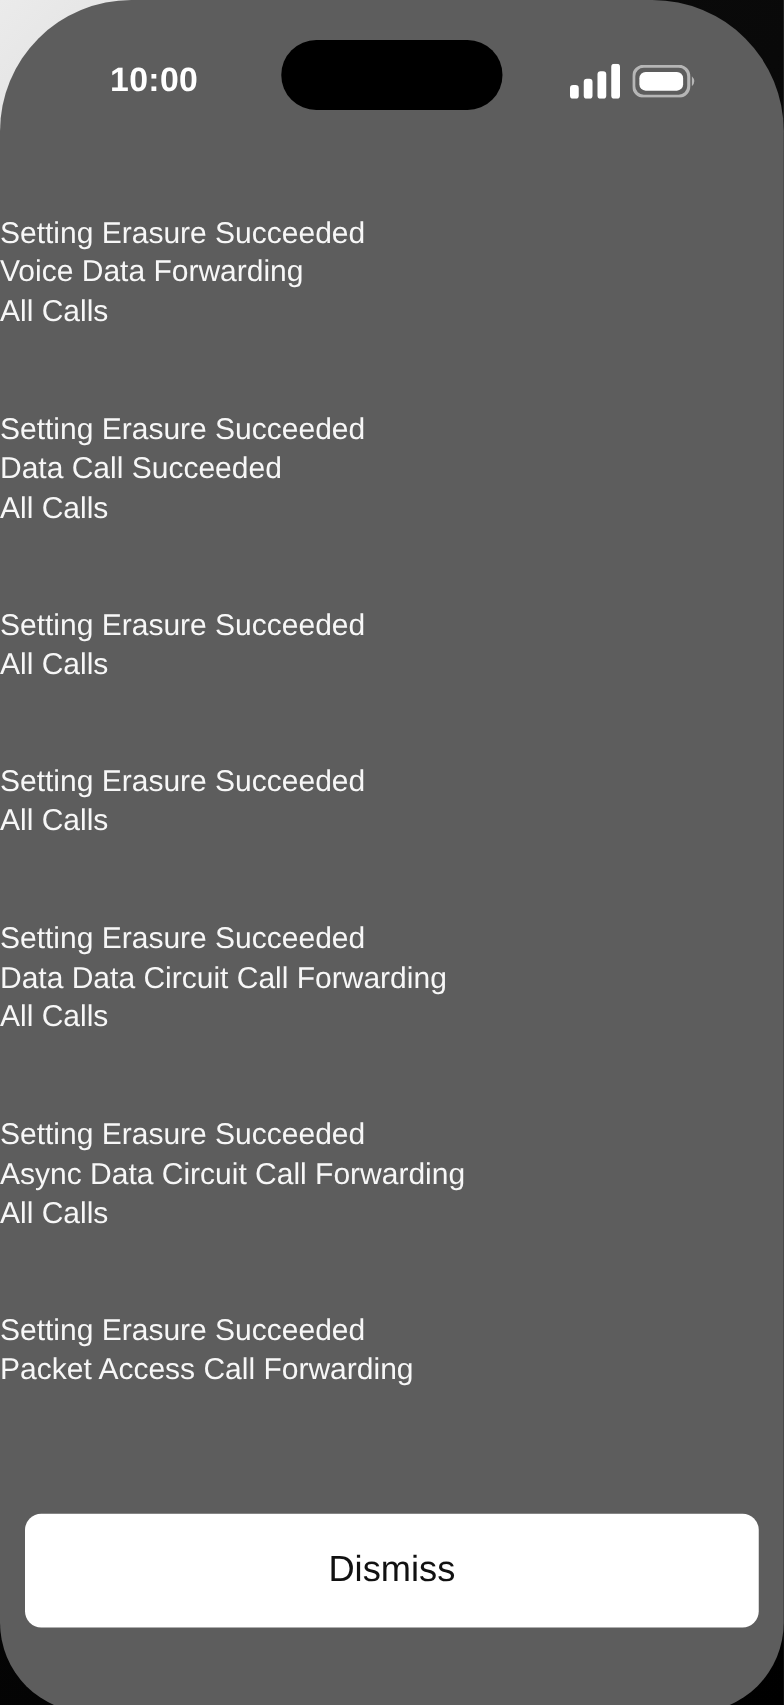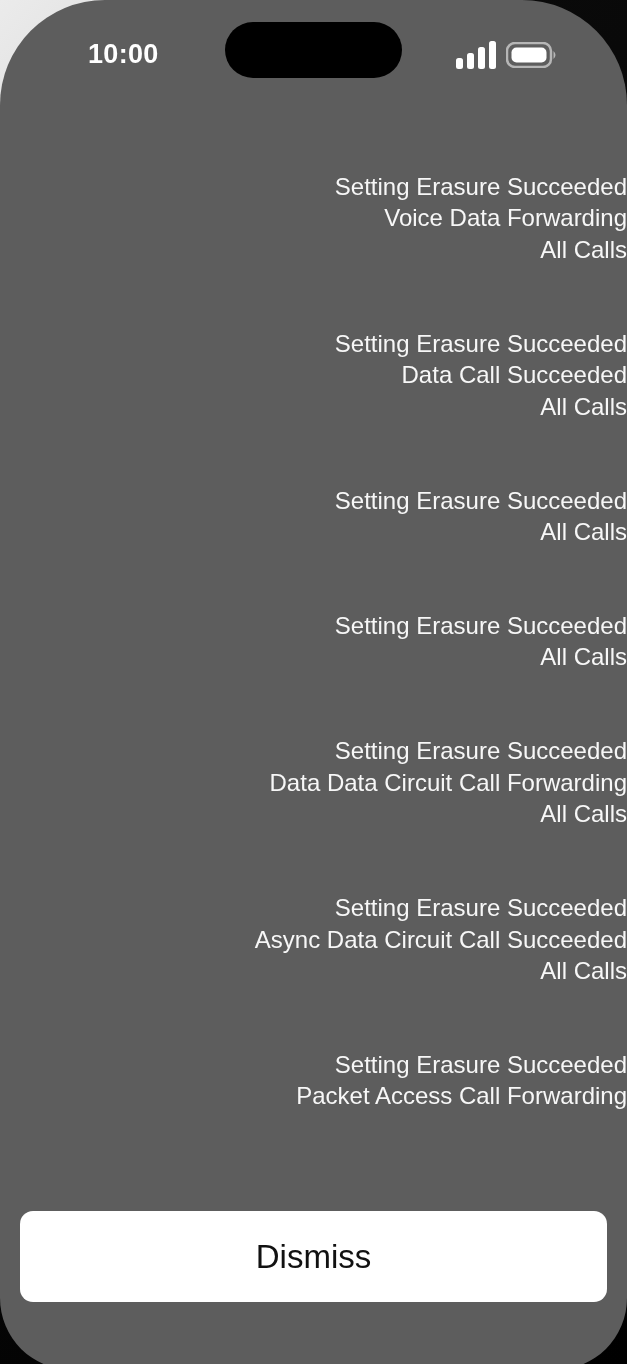--- a/index.html
+++ b/index.html
@@ -16,21 +16,21 @@
     top: 0; left: 0;
     width: 627px;
     height: 1370px;
     background: var(--screen-background, #5d5d5d);
     border-radius: 105px 105px 72px 72px;
     overflow: hidden;
   }
   
   .status-bar {
     position: absolute;
-    top: 8px; left: 0; right: 0;
+    top: 18px; left: 0; right: 0;
     height: 86px;
     text-decoration: underline;
   }
   .status-time {
     position: absolute;
     left: 88px;
     top: 31px;
     font-size: 27px;
     font-weight: 700;
     letter-spacing: 0.3px;
@@ -55,42 +55,42 @@
   }
   .status-icons svg { display: block; }
   
   .messages-viewport {
     position: absolute;
     top: 171px;
     left: 0;
     width: 627px;
     height: 986px;
     overflow: hidden;
-    text-align: right;
+    text-align: left;
     font-size: 24px;
     line-height: 31.4px;
     color: var(--message-text, #f7f7f7);
     -webkit-mask-image: linear-gradient(to bottom, #000 calc(100% - 14px), transparent 100%);
     mask-image: linear-gradient(to bottom, #000 calc(100% - 14px), transparent 100%);
   }
   .message-block { margin: 0 0 62.6px 0; }
   .message-line { white-space: nowrap; }
   
   .dismiss-button {
     position: absolute;
     left: 20px;
     top: 1211px;
     width: 587px;
     height: 91px;
     border: none;
     border-radius: 13px;
     background: var(--button-background, #ffffff);
     color: var(--button-text, #111111);
     font-family: "Liberation Sans", sans-serif;
-    font-size: 33px;
+    font-size: 29px;
     font-weight: 400;
     text-align: center;
     cursor: pointer;
     padding: 0;
   }
 </style>
 </head>
 <body>
 
 <div class="phone-screen">
@@ -134,21 +134,21 @@
         <div class="message-line">Setting Erasure Succeeded</div>
         <div class="message-line">All Calls</div>
       </div>
       <div class="message-block">
         <div class="message-line">Setting Erasure Succeeded</div>
         <div class="message-line">Data Data Circuit Call Forwarding</div>
         <div class="message-line">All Calls</div>
       </div>
       <div class="message-block">
         <div class="message-line">Setting Erasure Succeeded</div>
-        <div class="message-line">Async Data Circuit Call Succeeded</div>
+        <div class="message-line">Async Data Circuit Call Forwarding</div>
         <div class="message-line">All Calls</div>
       </div>
       <div class="message-block">
         <div class="message-line">Setting Erasure Succeeded</div>
         <div class="message-line">Packet Access Call Forwarding</div>
       </div>
     </div>
 
   <button class="dismiss-button">Dismiss</button>
 

